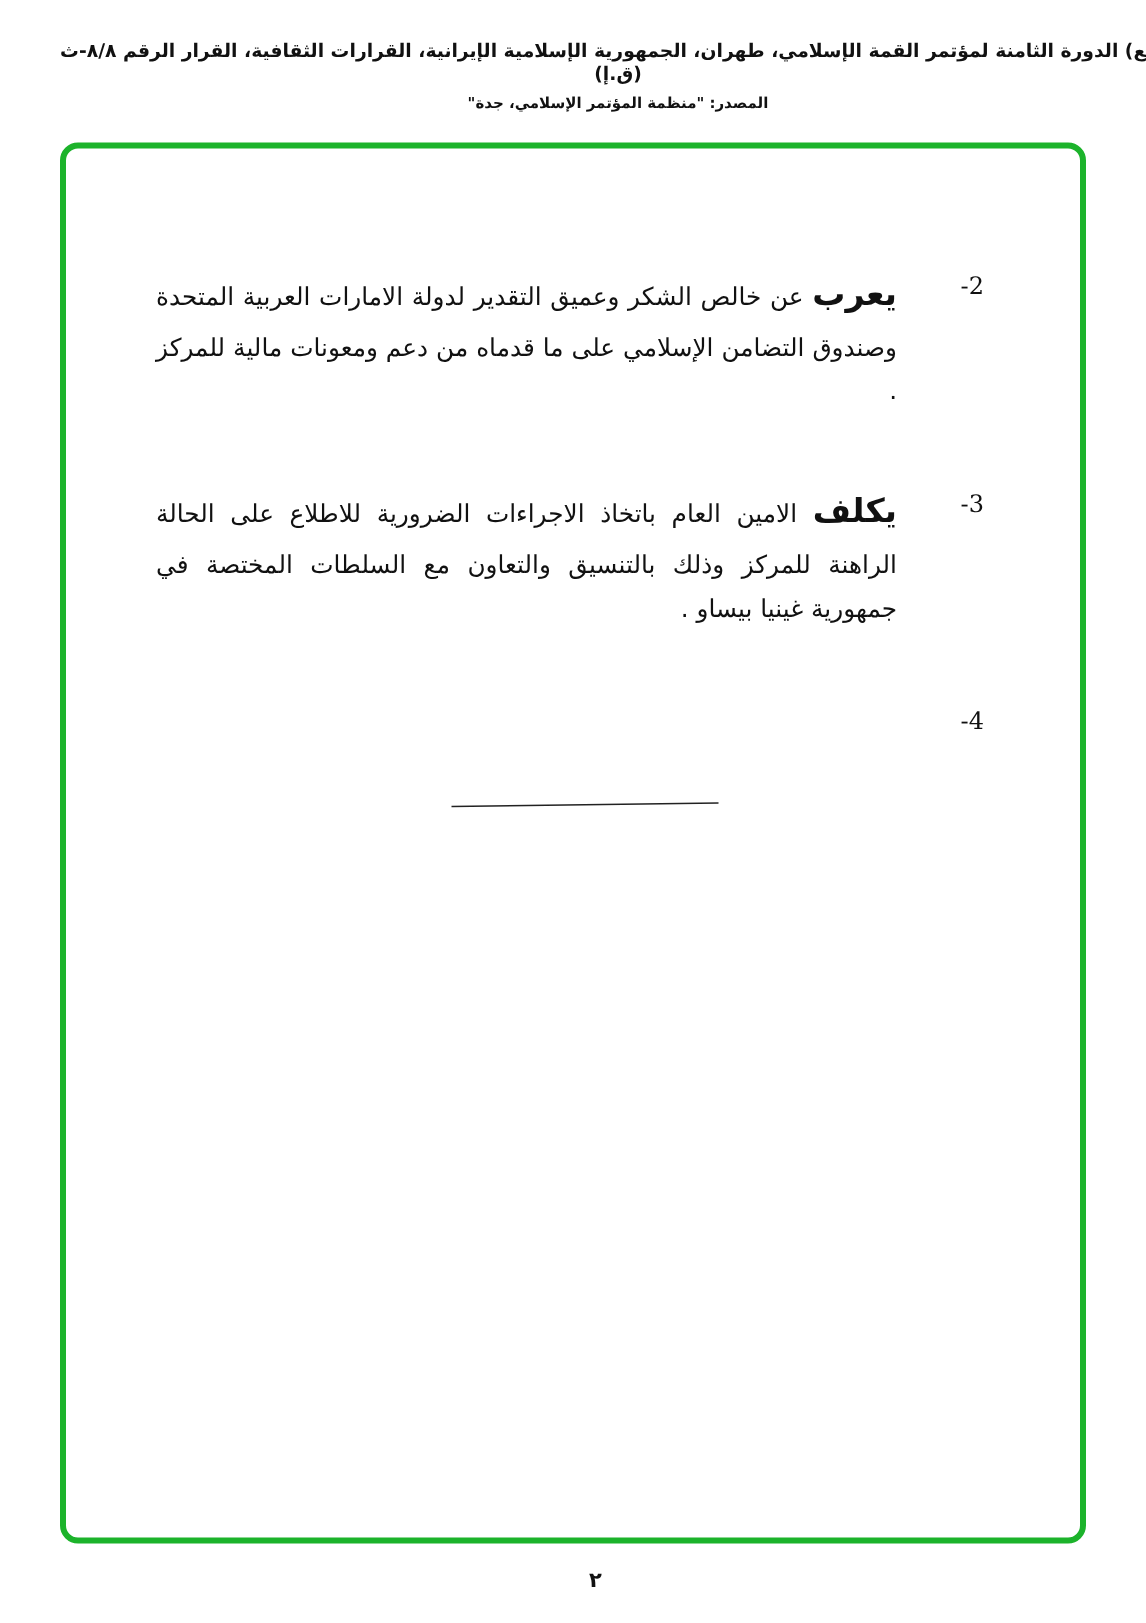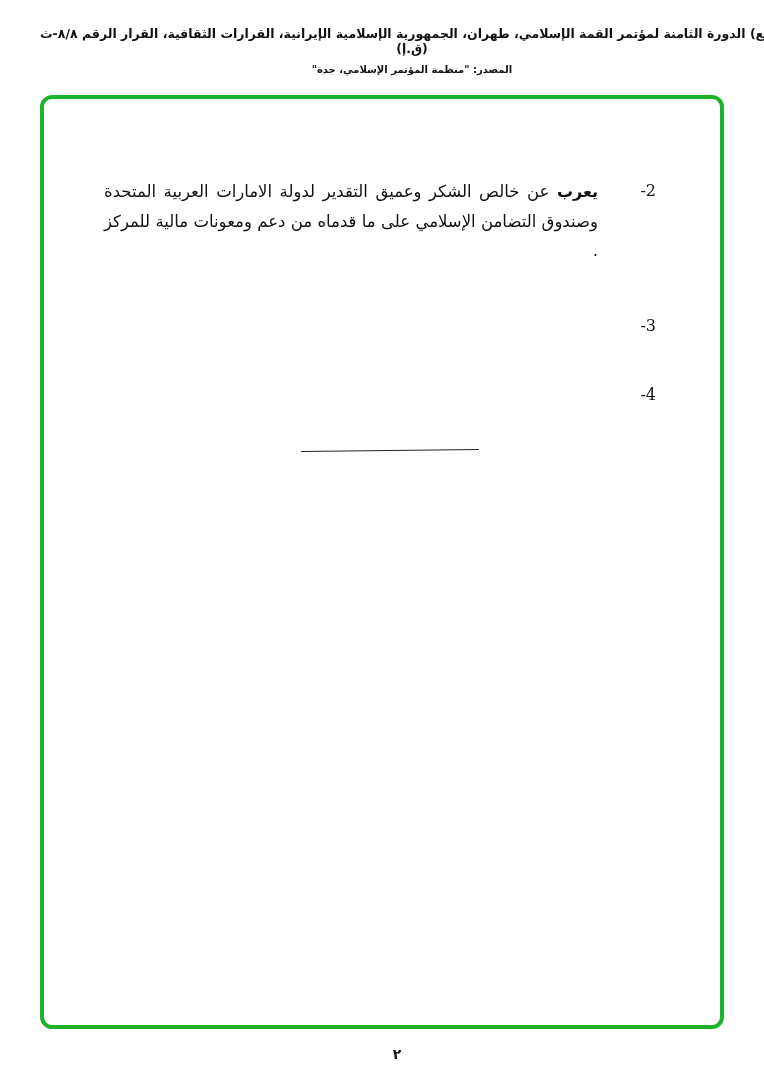--- a/index.html
+++ b/index.html
@@ -58,21 +58,21 @@
     font-family: "DejaVu Serif", serif;
   }
   .item-text {
     flex: 1;
     text-align: justify;
     font-size: 16.5px;
     line-height: 1.8;
   }
   .item-lead {
     font-weight: bold;
-    font-size: 16px;
+    font-size: 22px;
   }
   .sig-line {
     width: 178px;
     height: 0;
     border-top: 1.5px solid #222;
     margin: 22px auto 0;
     transform: translateX(10px) rotate(-0.7deg);
   }
   .page-number {
     position: absolute;
@@ -99,20 +99,23 @@
 
       <div class="item">
         <div class="item-number">2-</div>
         <div class="item-text">
           <span class="item-lead">يعرب</span><span> عن خالص الشكر وعميق التقدير لدولة الامارات العربية المتحدة وصندوق التضامن الإسلامي على ما قدماه من دعم ومعونات مالية للمركز .</span>
         </div>
       </div>
 
       <div class="item">
         <div class="item-number">3-</div>
+        <div class="item-text">
+          <span class="item-lead">يكلف</span><span> الامين العام باتخاذ الاجراءات الضرورية للاطلاع على الحالة الراهنة للمركز وذلك بالتنسيق والتعاون مع السلطات المختصة في جمهورية غينيا بيساو .</span>
+        </div>
       </div>
 
       <div class="item">
         <div class="item-number">4-</div>
       </div>
 
       <div class="sig-line"></div>
 
     </div>
   </div>

